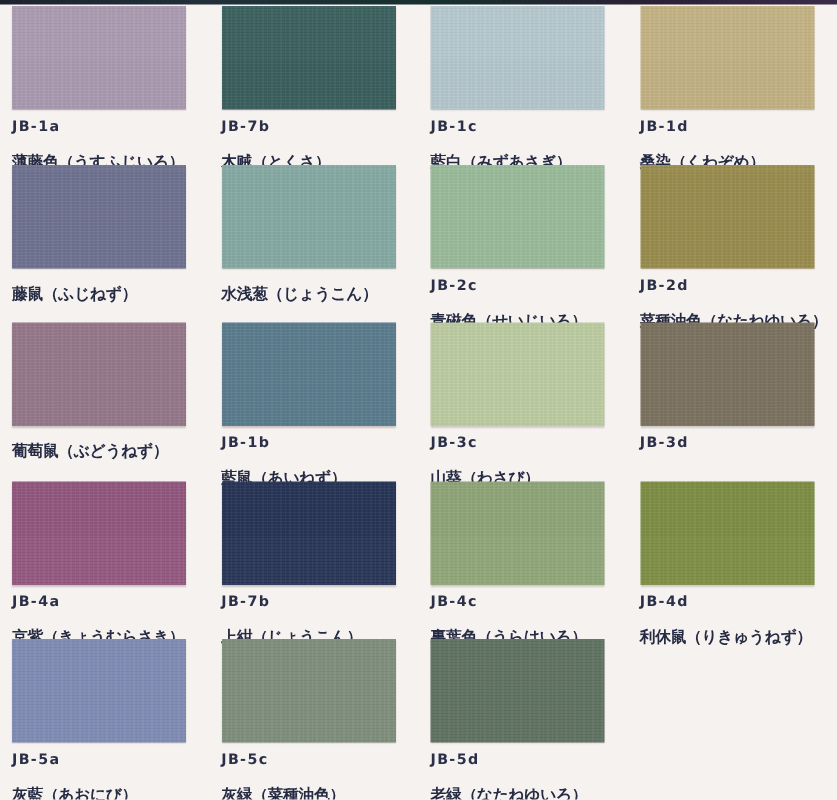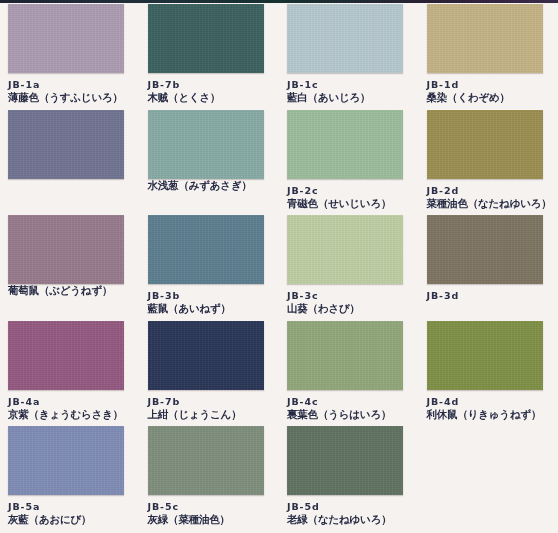--- a/index.html
+++ b/index.html
@@ -54,21 +54,21 @@
   .swatch-code {
     margin-top: 6px;
     font-size: 9.5px;
     letter-spacing: 0.9px;
     color: #2b3048;
     font-weight: 700;
     line-height: 12px;
     white-space: nowrap;
   }
   .swatch-name {
-    margin-top: 0;
+    margin-top: 11px;
     font-size: 10.5px;
     color: #262b44;
     font-weight: 700;
     line-height: 13px;
     white-space: nowrap;
     letter-spacing: -0.2px;
   }
 </style>
 </head>
 <body style="background: rgb(246, 242, 239);">
@@ -82,51 +82,52 @@
       <div class="swatch-name">薄藤色（うすふじいろ）</div>
     </div>
     <div class="swatch-cell">
       <div class="swatch-chip" style="background: rgb(58, 96, 94);"></div>
       <div class="swatch-code">JB-7b</div>
       <div class="swatch-name">木贼（とくさ）</div>
     </div>
     <div class="swatch-cell">
       <div class="swatch-chip" style="background: rgb(181, 200, 206);"></div>
       <div class="swatch-code">JB-1c</div>
-      <div class="swatch-name">藍白（あいじろ）</div>
+      <div class="swatch-name">藍白（みずあさぎ）</div>
     </div>
     <div class="swatch-cell">
       <div class="swatch-chip" style="background: rgb(195, 178, 132);"></div>
       <div class="swatch-code">JB-1d</div>
       <div class="swatch-name">桑染（くわぞめ）</div>
     </div>
     <div class="swatch-cell">
       <div class="swatch-chip" style="background: rgb(112, 115, 145);"></div>
+      <div class="swatch-name">藤鼠（ふじねず）</div>
     </div>
     <div class="swatch-cell">
       <div class="swatch-chip" style="background: rgb(135, 170, 164);"></div>
-      <div class="swatch-name">水浅葱（みずあさぎ）</div>
+      <div class="swatch-name">水浅葱（じょうこん）</div>
     </div>
     <div class="swatch-cell">
       <div class="swatch-chip" style="background: rgb(155, 188, 155);"></div>
       <div class="swatch-code">JB-2c</div>
       <div class="swatch-name">青磁色（せいじいろ）</div>
     </div>
     <div class="swatch-cell">
       <div class="swatch-chip" style="background: rgb(155, 141, 79);"></div>
       <div class="swatch-code">JB-2d</div>
       <div class="swatch-name">菜種油色（なたねゆいろ）</div>
     </div>
     <div class="swatch-cell">
       <div class="swatch-chip" style="background: rgb(150, 121, 140);"></div>
       <div class="swatch-name">葡萄鼠（ぶどうねず）</div>
     </div>
     <div class="swatch-cell">
       <div class="swatch-chip" style="background: rgb(91, 125, 142);"></div>
-      <div class="swatch-code">JB-3b</div>
+      <div class="swatch-code">JB-1b</div>
       <div class="swatch-name">藍鼠（あいねず）</div>
     </div>
     <div class="swatch-cell">
       <div class="swatch-chip" style="background: rgb(189, 205, 162);"></div>
       <div class="swatch-code">JB-3c</div>
       <div class="swatch-name">山葵（わさび）</div>
     </div>
     <div class="swatch-cell">
       <div class="swatch-chip" style="background: rgb(124, 115, 96);"></div>
       <div class="swatch-code">JB-3d</div>

